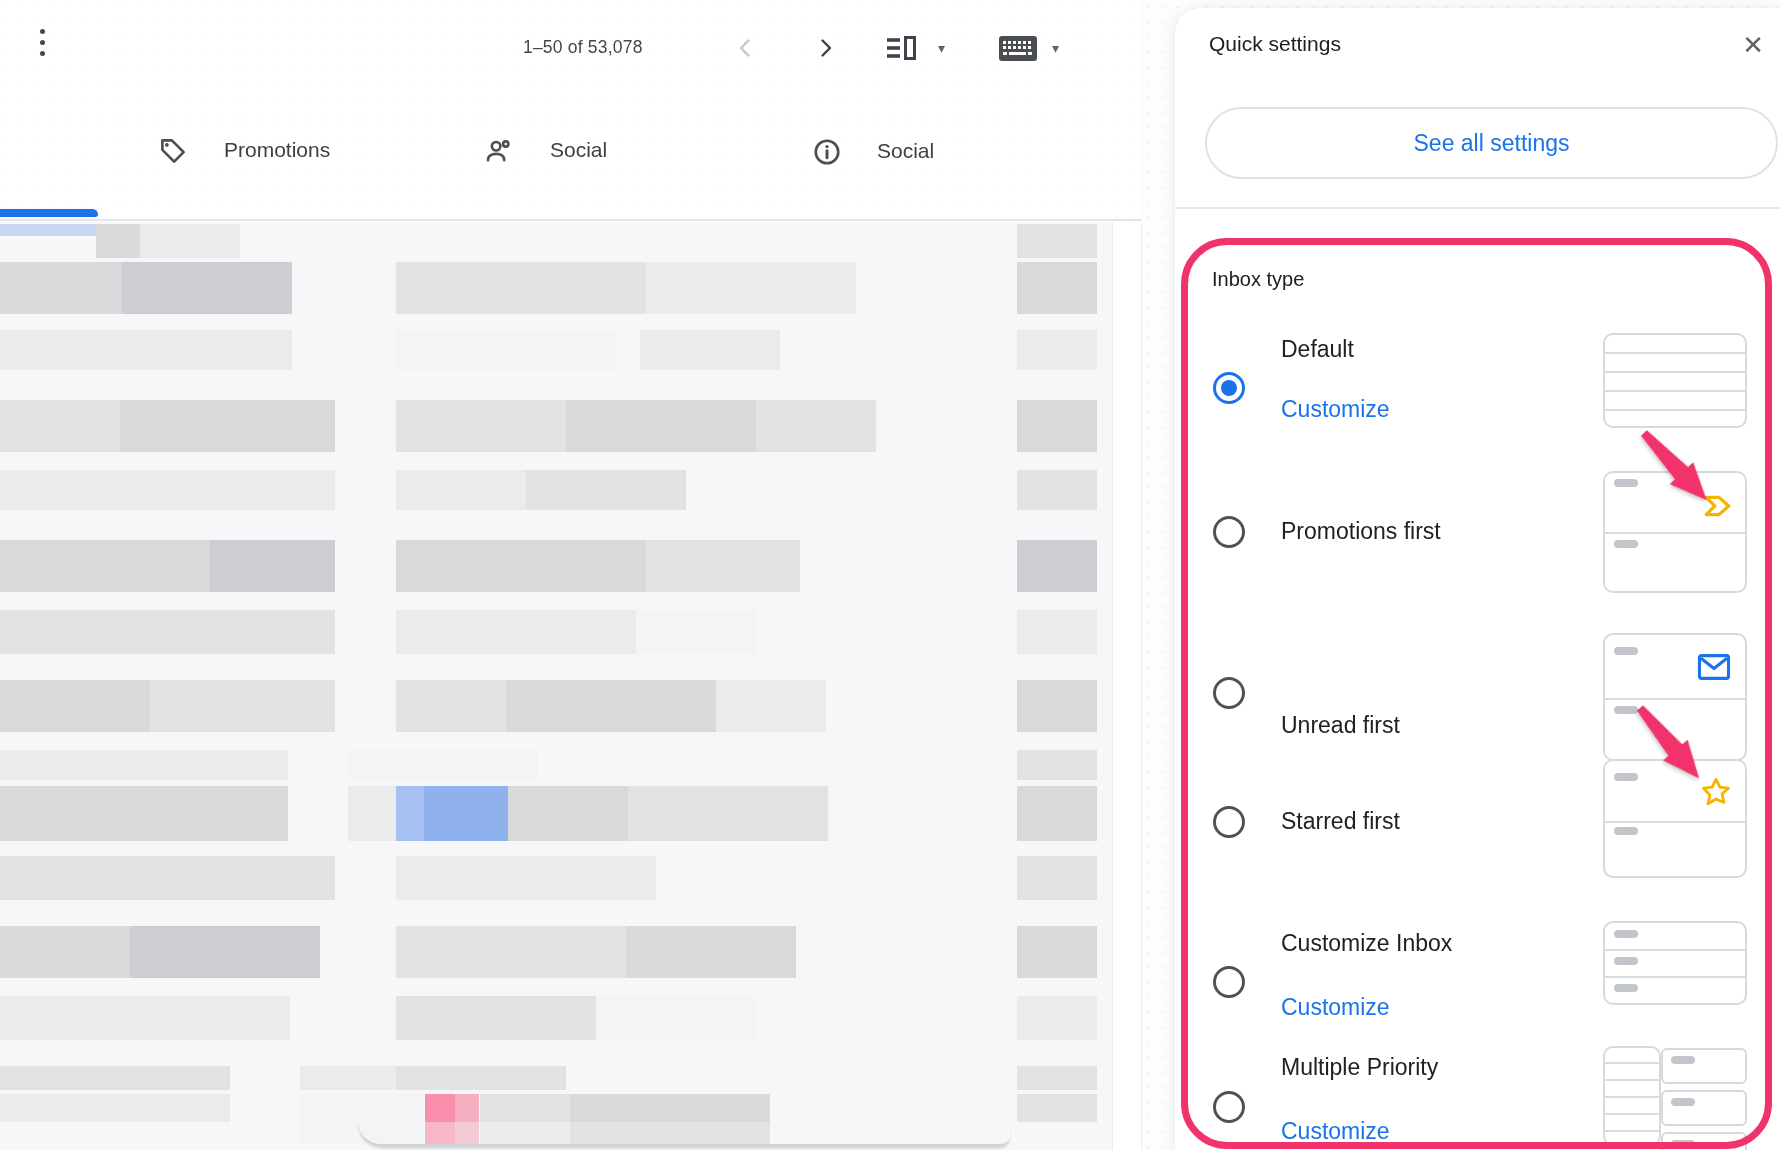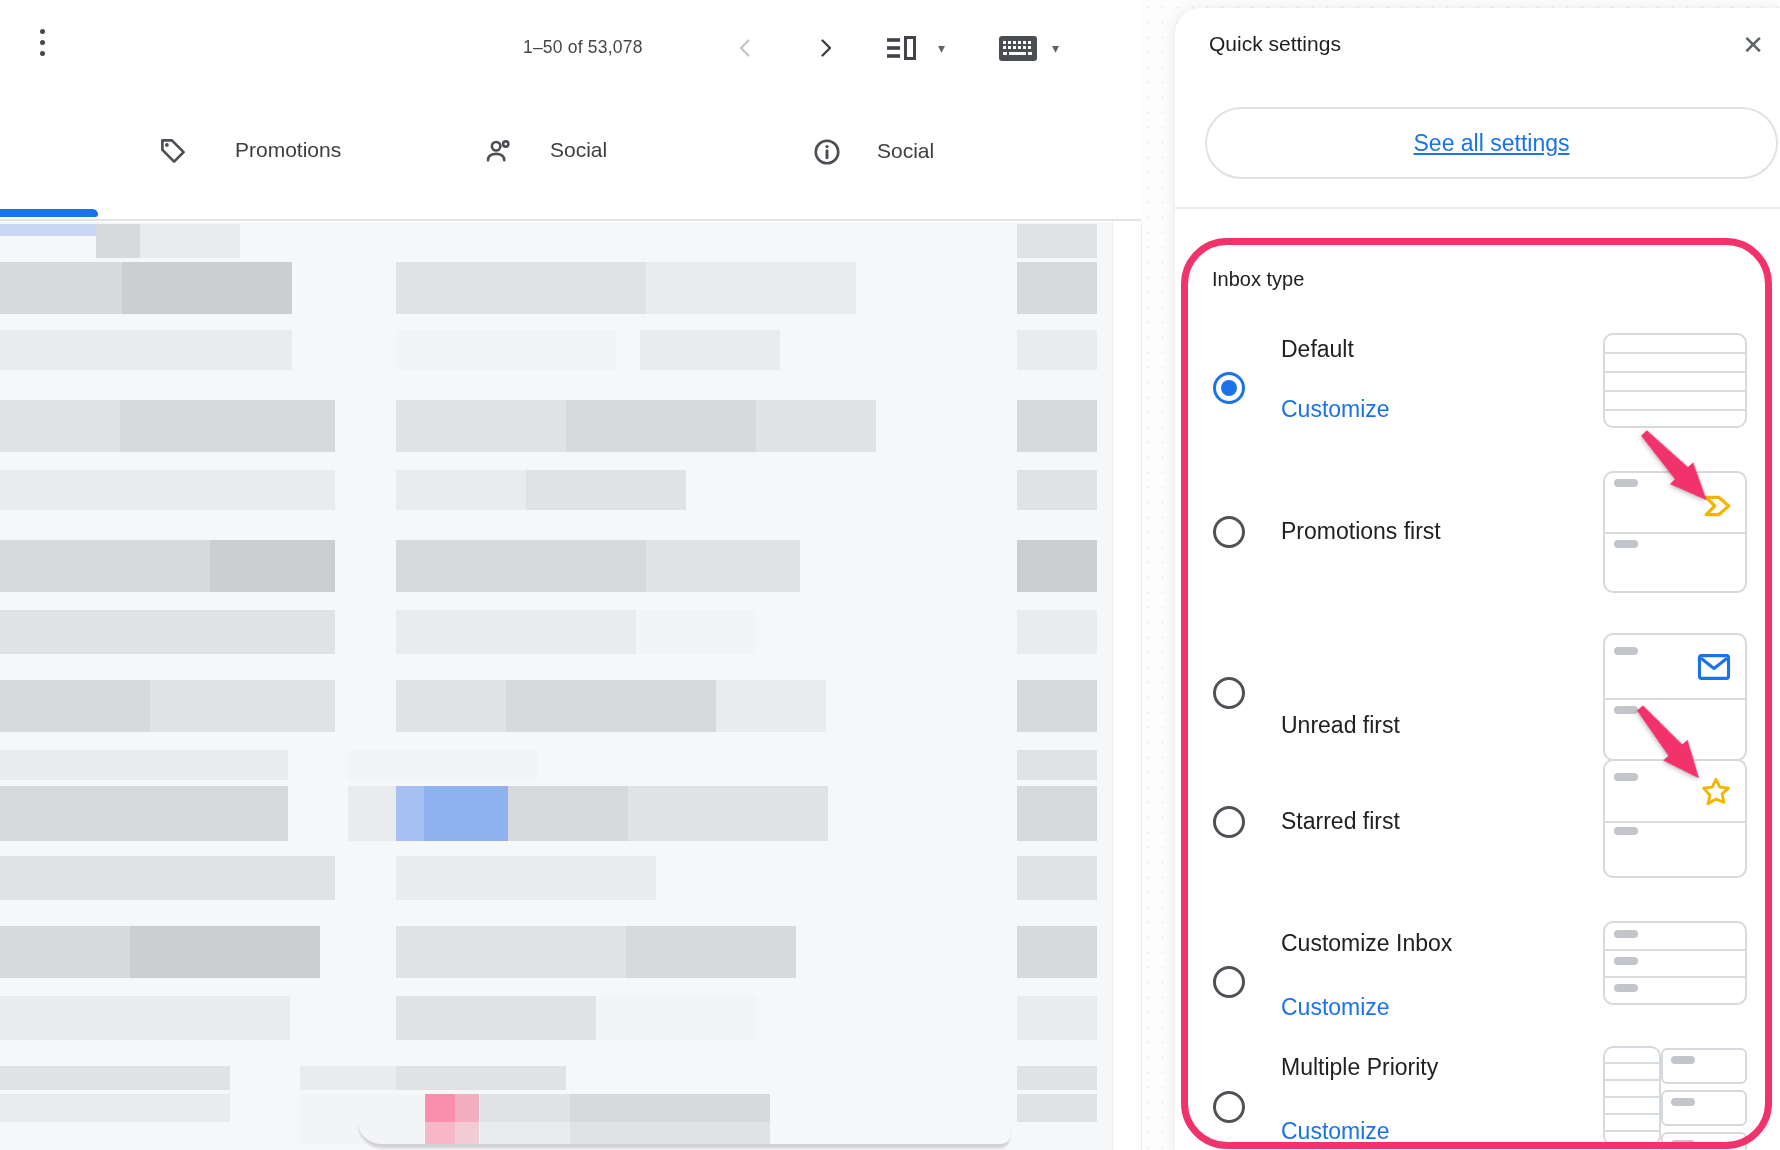--- a/index.html
+++ b/index.html
@@ -36,21 +36,21 @@
   .tab-icon{position:absolute;cursor:pointer;}
 
   
   .panel{position:absolute;left:1175px;top:8px;width:605px;height:1142px;background:#fff;
         border-radius:26px 0 0 0;box-shadow:0 2px 14px rgba(60,64,67,.13);}
   .panel-title{position:absolute;left:34px;top:24px;font-size:21px;color:#1f1f1f;}
   .panel-close{position:absolute;right:16px;top:24px;font-size:26px;color:#5f6368;cursor:pointer;line-height:1;}
   .see-all{position:absolute;left:30px;top:99px;width:573px;height:72px;border:2px solid #dfe2e6;
         border-radius:37px;box-sizing:border-box;display:flex;align-items:center;justify-content:center;
         cursor:pointer;background:#fff;}
-  .see-all span{font-size:23px;font-weight:500;color:#1a73e8;text-decoration:underline;}
+  .see-all span{font-size:23px;font-weight:500;color:#1a73e8;}
   .panel-divider{position:absolute;left:0;top:199px;width:605px;height:2px;background:#e8eaed;}
 
   .inbox-heading{position:absolute;left:1212px;top:268px;font-size:20px;color:#202124;}
 
   .olabel{position:absolute;left:1281px;font-size:23px;color:#202124;cursor:pointer;}
   .ocust{position:absolute;left:1281px;font-size:23px;color:#1a73e8;cursor:pointer;}
   .radio{position:absolute;left:1213px;width:32px;height:32px;border:3px solid #4e5256;border-radius:50%;
         box-sizing:border-box;cursor:pointer;background:transparent;}
   .radio.sel{border-color:#1a73e8;}
   .radio.sel::after{content:"";position:absolute;left:50%;top:50%;width:16px;height:16px;
@@ -126,21 +126,21 @@
       </svg>
     </div>
     <div class="caret" style="left:1052px;top:40px;">▾</div>
 
     <div class="tab-icon" style="left:158px;top:136px;">
       <svg width="30" height="30" viewBox="0 0 24 24">
         <path d="M3.5 3.5h7.6l9.4 9.4-7.6 7.6-9.4-9.4z" fill="none" stroke="#4b4e53" stroke-width="2.1" stroke-linejoin="round"></path>
         <circle cx="7.1" cy="7.1" r="1.5" fill="#4b4e53"></circle>
       </svg>
     </div>
-    <div class="tab-label" style="left:235px;top:138px;">Promotions</div>
+    <div class="tab-label" style="left:224px;top:138px;">Promotions</div>
 
     <div class="tab-icon" style="left:483px;top:136px;">
       <svg width="30" height="30" viewBox="0 0 24 24" fill="none" stroke="#4b4e53" stroke-width="2.1" stroke-linecap="round">
         <circle cx="10.5" cy="8.2" r="3.4"></circle>
         <path d="M4 19.3c0-3.4 2.9-5 6.5-5s6.5 1.6 6.5 5"></path>
         <circle cx="18.2" cy="6.4" r="2.1"></circle>
       </svg>
     </div>
     <div class="tab-label" style="left:550px;top:138px;">Social</div>
 

